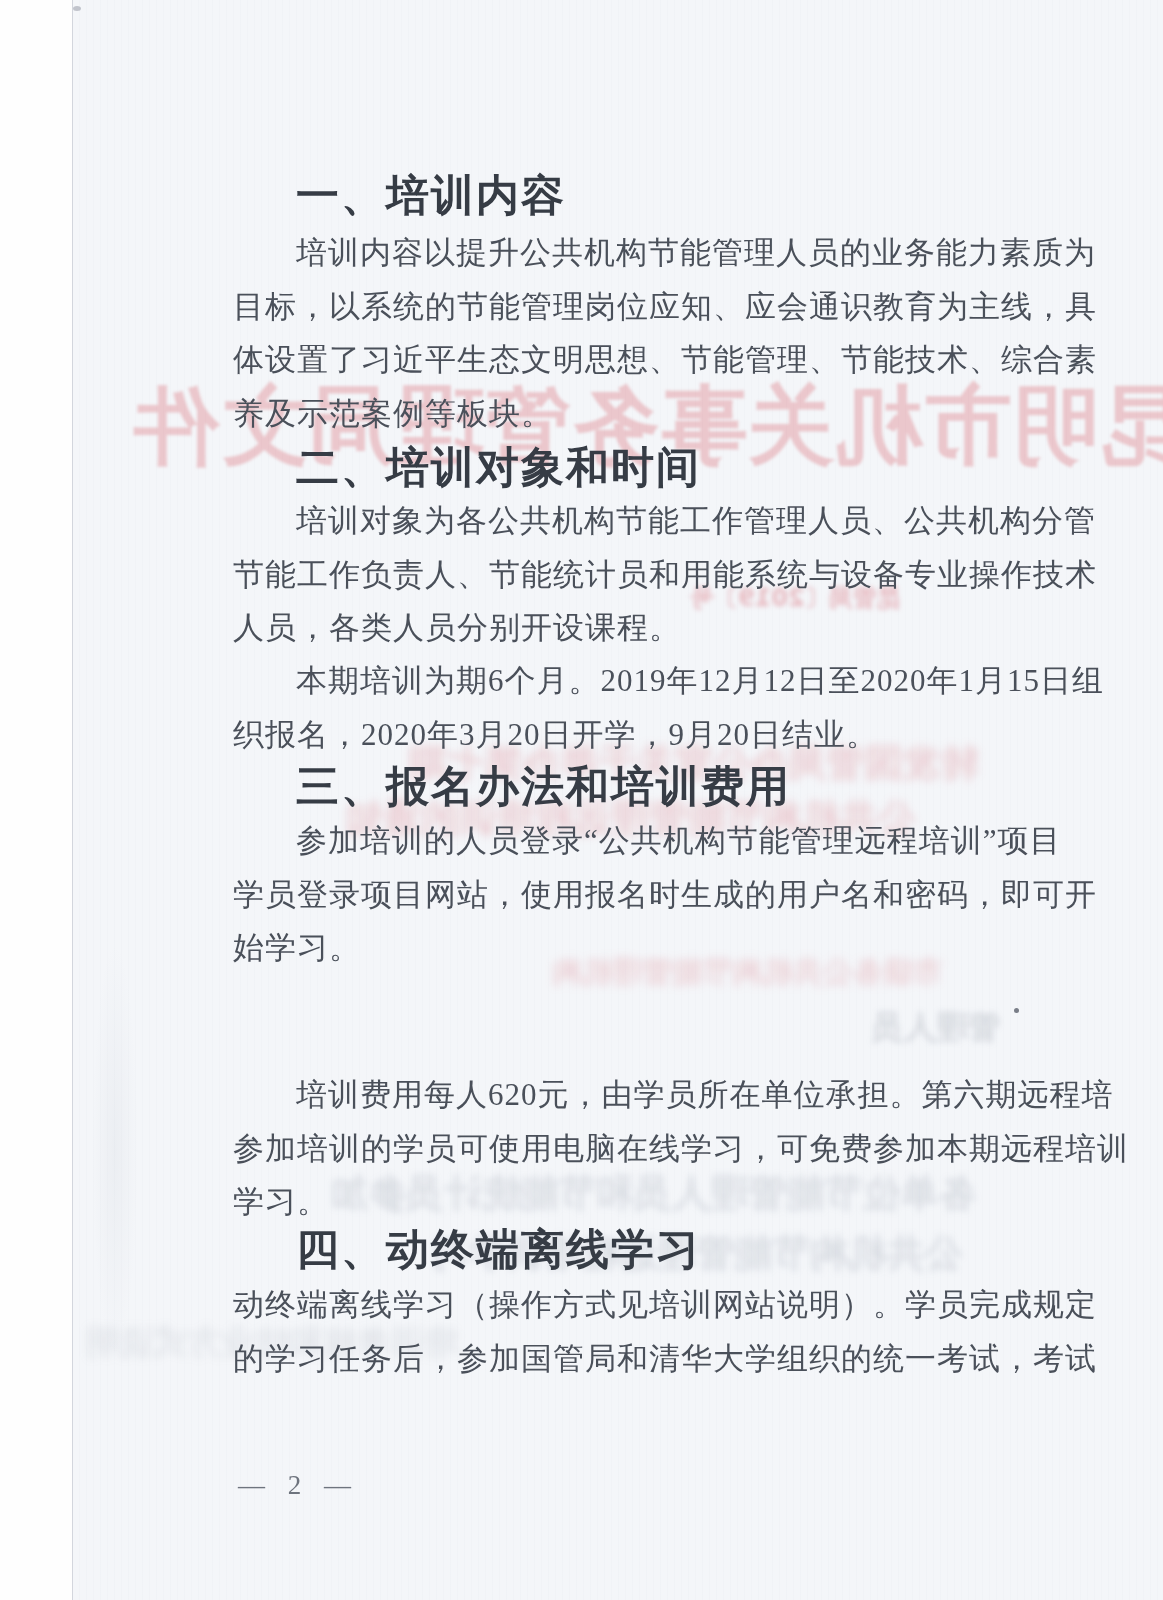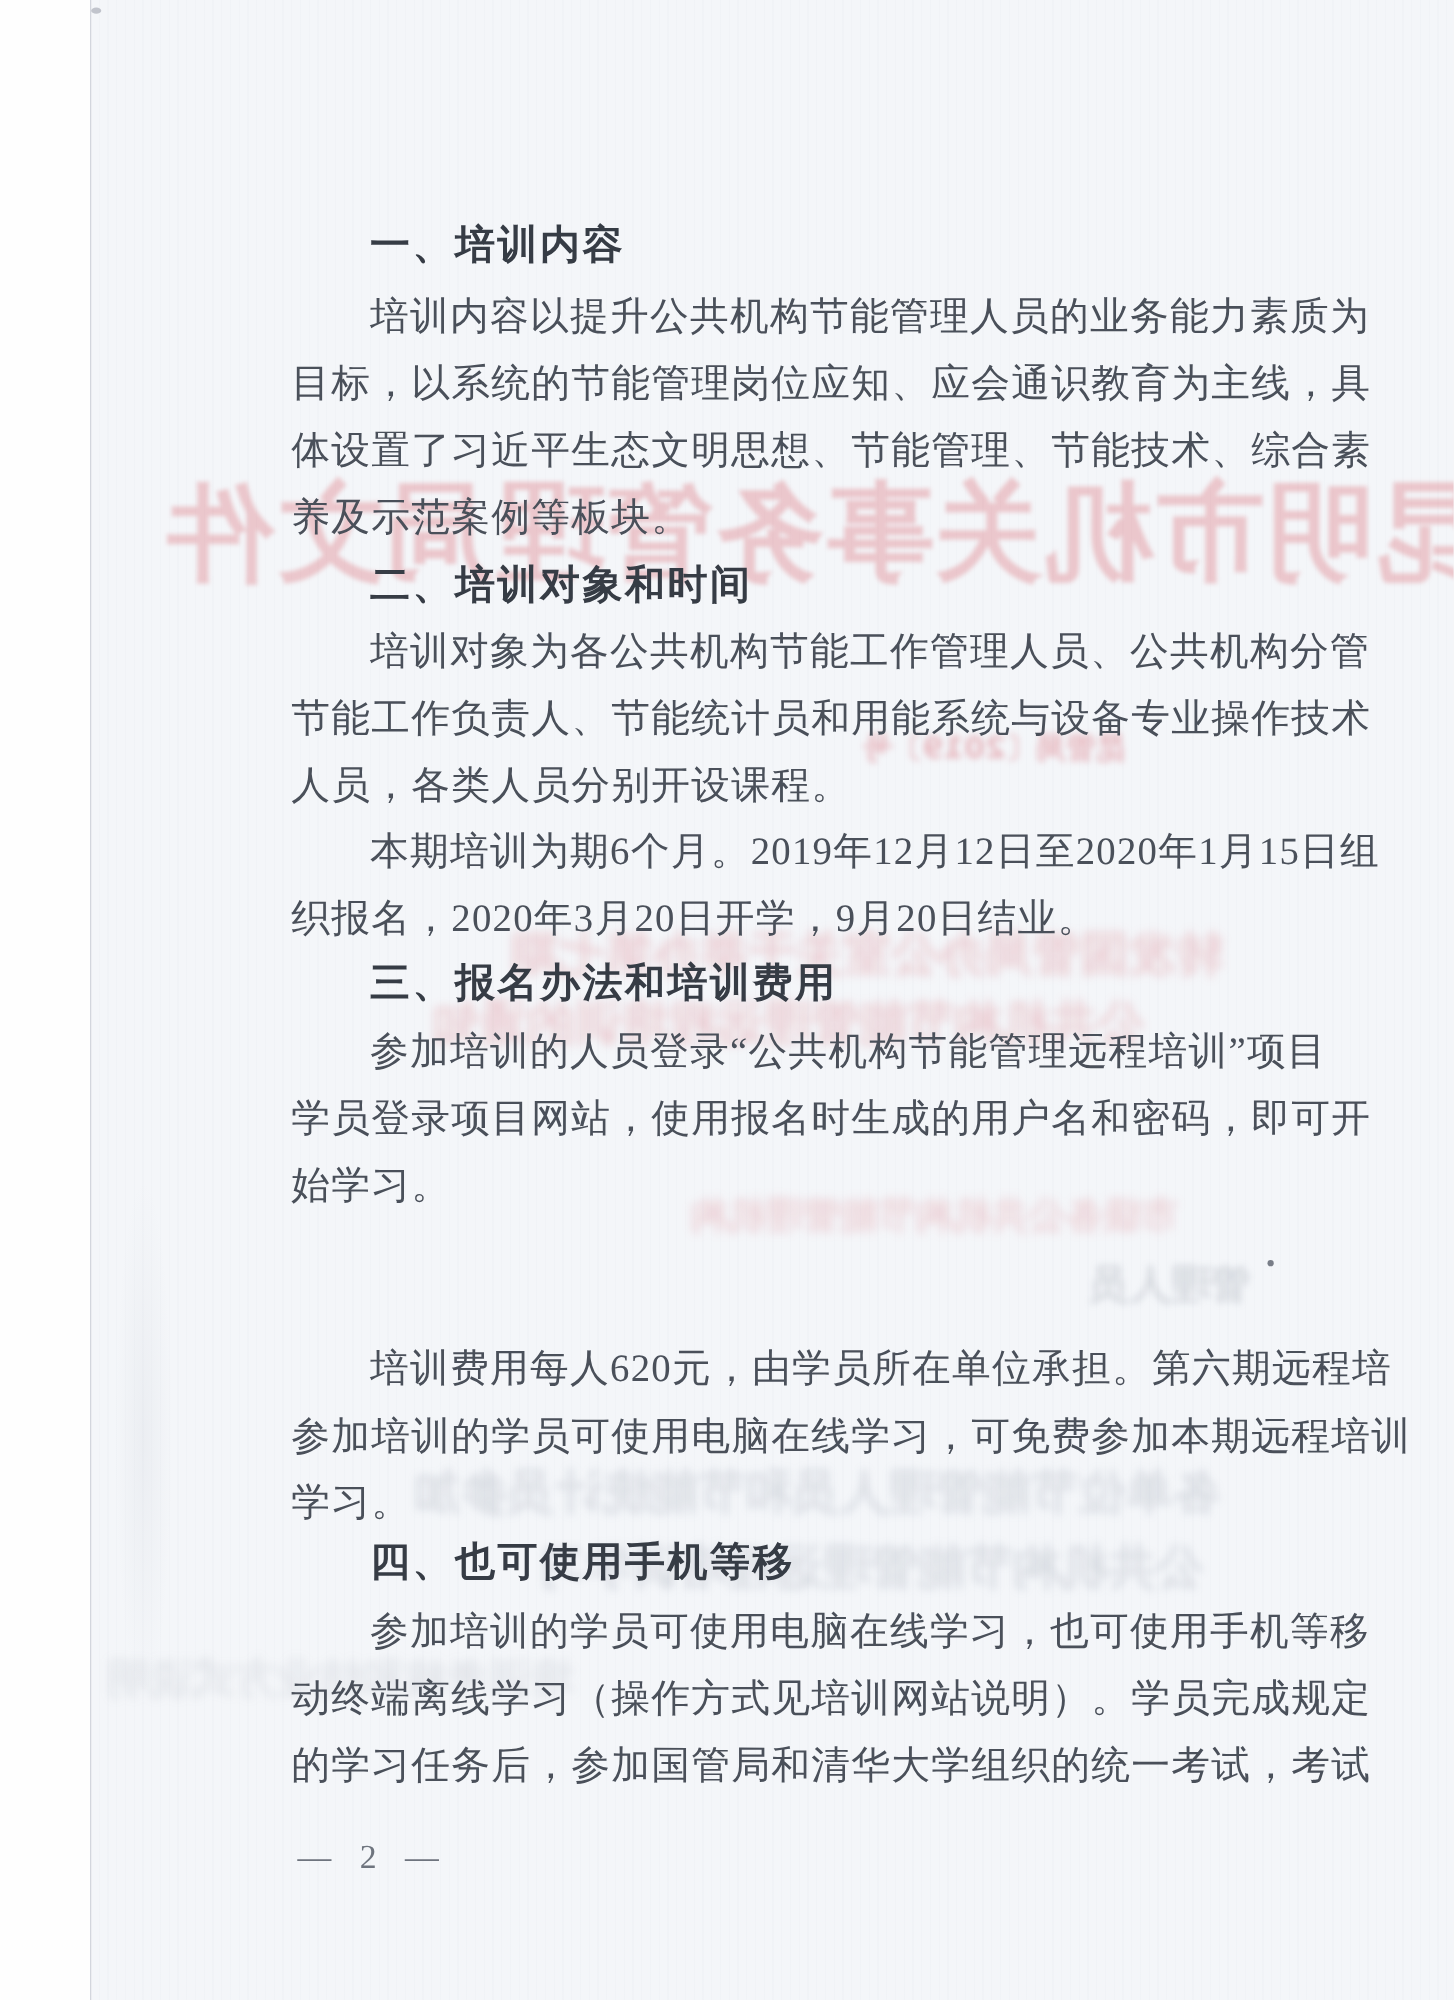--- a/index.html
+++ b/index.html
@@ -34,21 +34,21 @@
   }
   .block { position:absolute; left:0; width:100%;font-family:Liberation Serif, serif; }
   .line {
     height:53.5px; line-height:53.5px;
     font-size:31px; letter-spacing:1px;
     white-space:nowrap;
   }
   .indent { text-indent:63px; }
   .heading {
     font-family:"DejaVu Sans","Liberation Sans",sans-serif;
-    font-weight:700; font-size:32px; line-height:46px;
+    font-weight:700; font-size:43px; line-height:46px;
     color:#363c45; padding-left:63px; letter-spacing:2px;
     white-space:nowrap;
   }
   .page-number {
     position:absolute; left:238px; top:1470px;
     font-size:27px; color:#6e747e; letter-spacing:2px; word-spacing:12px;
     z-index:3;
   }
   
   .bleed {
@@ -151,23 +151,22 @@
       <div class="line indent">参加培训的人员登录“公共机构节能管理远程培训”项目</div>
       <div class="line">学员登录项目网站，使用报名时生成的用户名和密码，即可开</div>
       <div class="line">始学习。</div>
     </div>
     <div class="block" style="top:1068px">
       <div class="line indent">培训费用每人620元，由学员所在单位承担。第六期远程培</div>
       <div class="line">参加培训的学员可使用电脑在线学习，可免费参加本期远程培训</div>
       <div class="line">学习。</div>
     </div>
 
-    <div class="block heading" style="top:1226px">四、也可使用手机等移</div>
+    <div class="block heading" style="top:1226px">四、动终端离线学习</div>
     <div class="block" style="top:1278px">
-      <div class="line indent">参加培训的学员可使用电脑在线学习，也可使用手机等移</div>
       <div class="line">动终端离线学习（操作方式见培训网站说明）。学员完成规定</div>
       <div class="line">的学习任务后，参加国管局和清华大学组织的统一考试，考试</div>
     </div>
 
   </div>
 
   <div class="page-number">— 2 —</div>
 
 </div>
 

